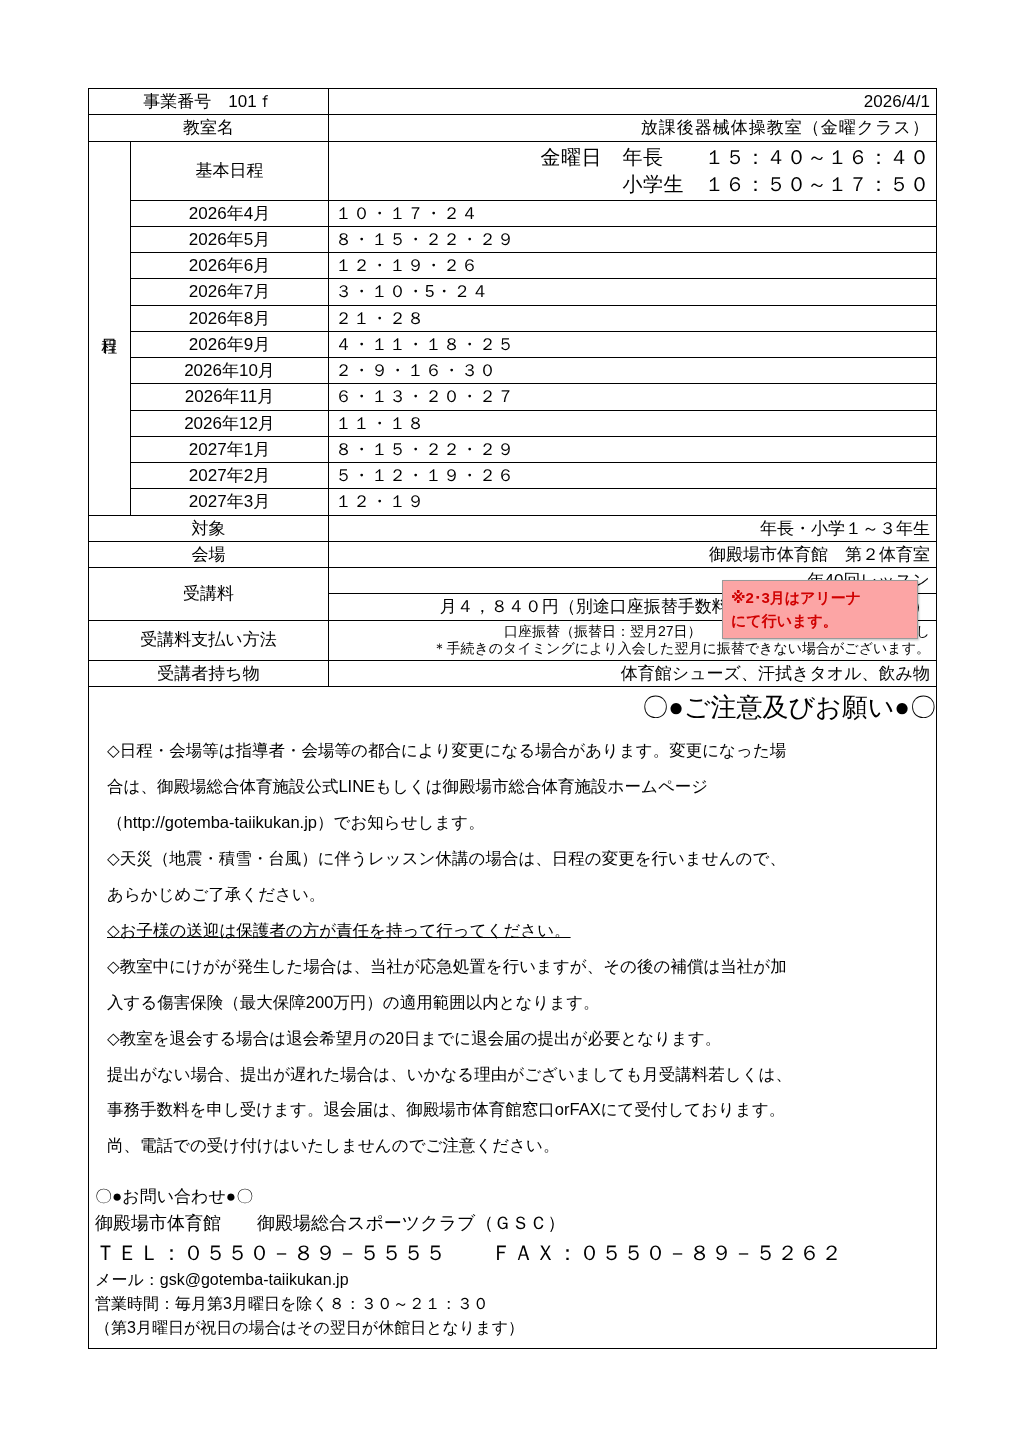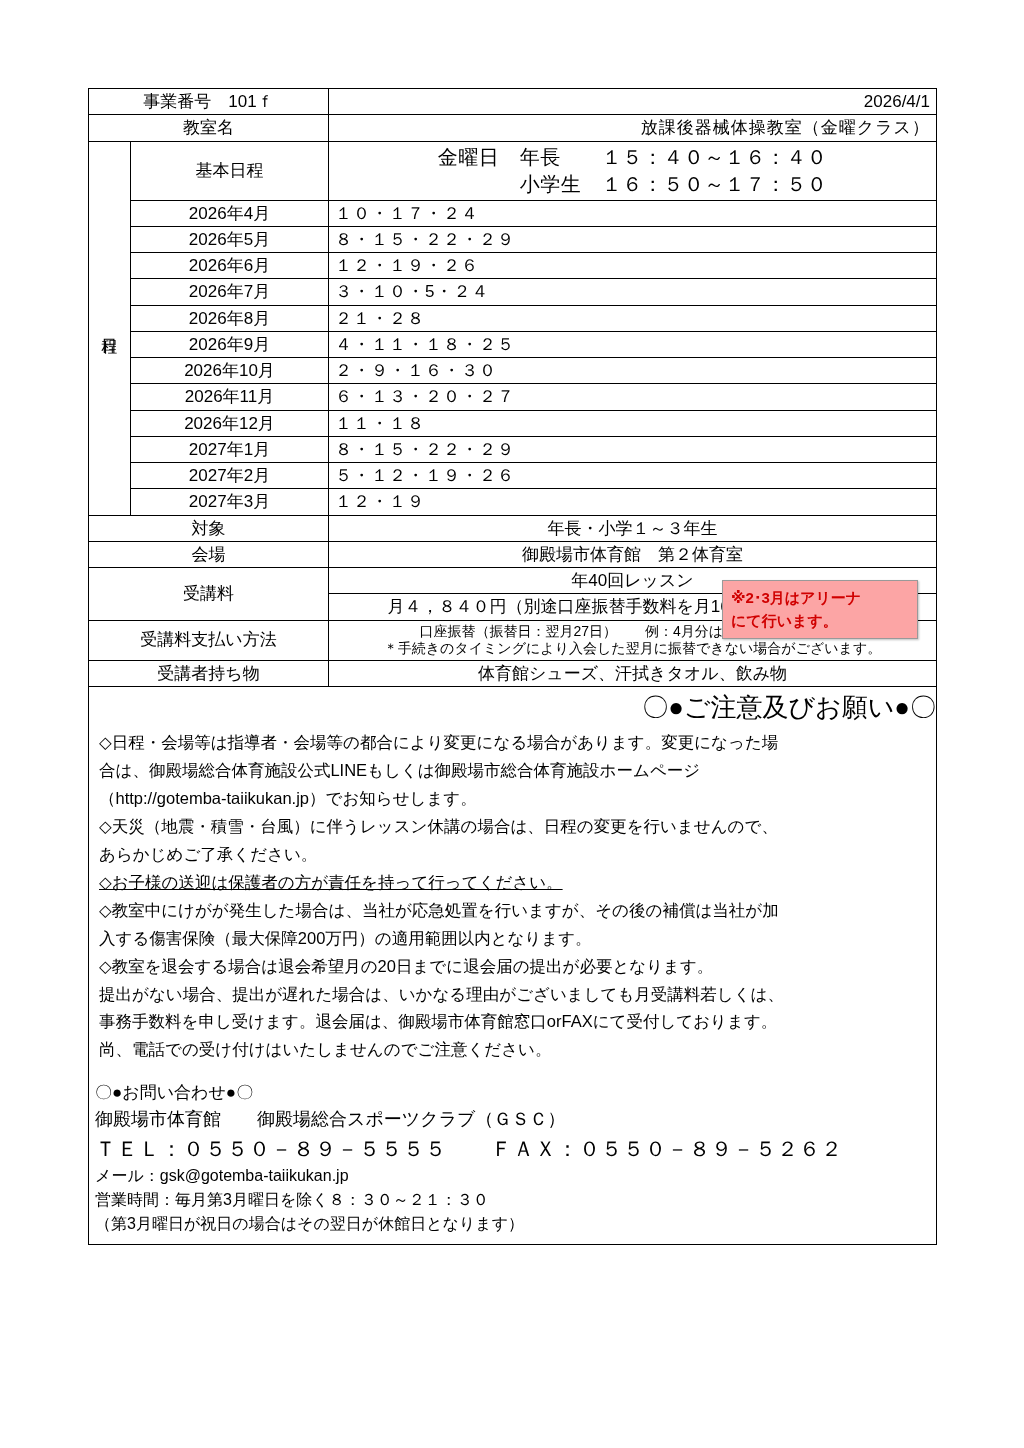--- a/index.html
+++ b/index.html
@@ -19,21 +19,21 @@
     table-layout:fixed;
   }
   table.doc td{
     border:1px solid #000;
     padding:2px 6px;
     vertical-align:middle;
     font-size:17px;
     line-height:1.25;
   }
   .c-label{text-align:center;}
-  .c-left{text-align:center;}
+  .c-left{text-align:right;}
   .c-right{text-align:right;}
   .mid{font-size:21px;}
   .sm{font-size:14px;}
   .title-cell{
     font-size:30px;text-align:right;letter-spacing:1px;padding:6px 0;
   }
   .vert{
     writing-mode:vertical-rl;
     text-orientation:upright;
     font-size:16px;
@@ -59,21 +59,21 @@
     padding:6px 8px;
     box-sizing:border-box;
     box-shadow:1px 1px 2px rgba(0,0,0,.25);
   }
   .notice-head{
     text-align:right;font-size:26px;padding:4px 0 2px;
   }
   .notice-body{
     font-size:16.5px;line-height:1.45;text-align:left;padding:2px 6px 8px;
   }
-  .notice-body p{margin:4px;}
+  .notice-body p{margin:12px;}
   .u{text-decoration:underline;}
   .contact{
     text-align:left;font-size:16px;line-height:1.5;padding-top:14px;
   }
   .contact .ttl{font-size:17px;}
   .contact .tel{font-size:21px;letter-spacing:1px;}
   .contact .nm{font-size:18px;}
   .fee-row td{padding-top:4px;padding-bottom:4px;}
 </style>
 </head>

